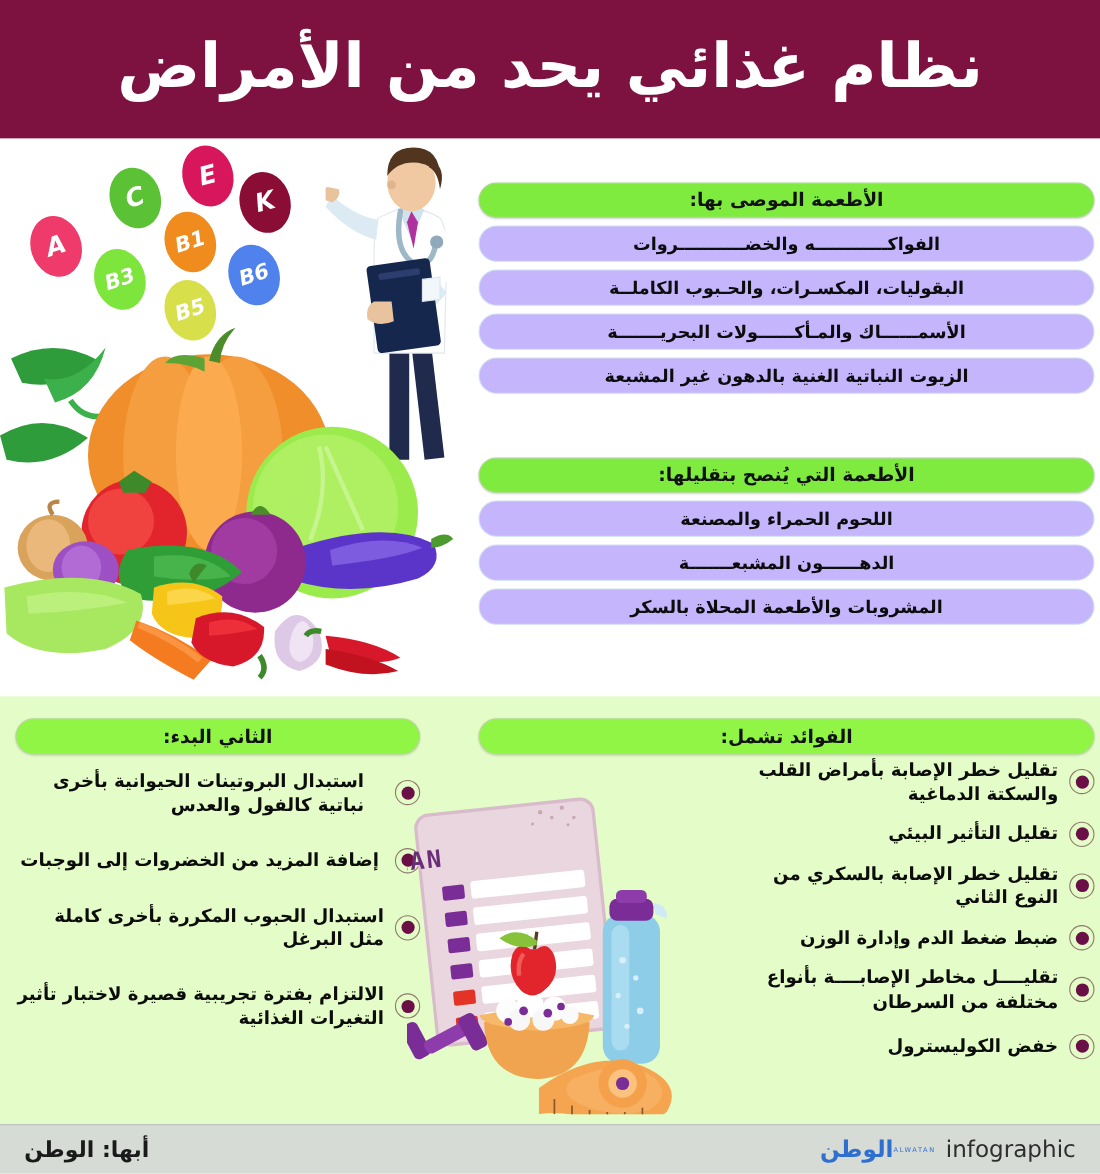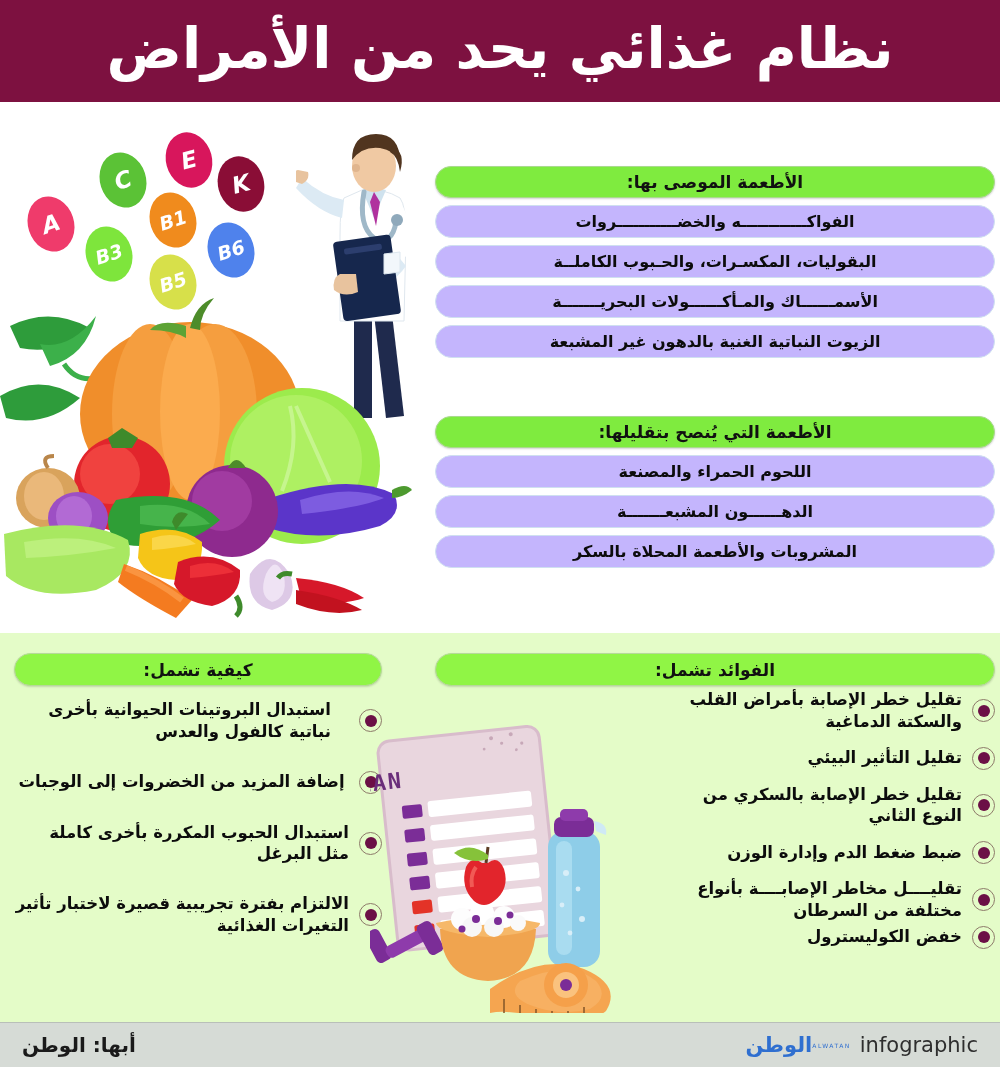--- a/index.html
+++ b/index.html
@@ -5,21 +5,21 @@
   * { box-sizing: border-box; margin: 0; padding: 0; }
   html, body {
     width: 1000px; height: 1067px;
     font-family: "DejaVu Sans", "Liberation Sans", sans-serif;
     background: #ffffff; overflow: hidden;
   }
   #page { position: relative; width: 1000px; height: 1067px; background:#fff; }
 
   
   .header {
-    position: absolute; left: 0; top: 0; width: 1000px; height: 102px;
+    position: absolute; left: 0; top: 0; width: 1000px; height: 126px;
     background: #7d1140; display: flex; align-items: center; justify-content: center;
   }
   .header h1 {
     color: #ffffff; font-size: 56px; font-weight: bold; letter-spacing: 0px;
     line-height: 1; white-space: nowrap; transform: translateY(-2px);
   }
 
   
   .top-area {
     position: absolute; left: 0; top: 126px; width: 1000px; height: 507px;
@@ -255,21 +255,21 @@
           <div class="row">
             <span>المشروبات والأطعمة المحلاة بالسكر</span>
           </div>
         </div>
     </div>
   </div>
 
   <div class="bottom-area">
 
     <div class="bhead" style="left:14px; top:20px; width:368px;">
-      <span>كيفية تشمل:</span>
+      <span>الثاني البدء:</span>
     </div>
     <div class="bullet-list" id="how-list" style="left:14px; top:66px; width:368px;">
         <div class="bullet-item" style="margin-bottom: 28px; gap: 28px;">
           <div class="bullet-dot">
             <i></i>
           </div>
           <div class="bullet-text" style="flex: 1 1 0%;">استبدال البروتينات الحيوانية بأخرى نباتية كالفول والعدس</div>
         </div>
         <div class="bullet-item" style="margin-bottom: 28px;">
           <div class="bullet-dot">
@@ -312,21 +312,21 @@
             <i></i>
           </div>
           <div class="bullet-text" style="flex: 1 1 0%;">تقليل خطر الإصابة بالسكري من النوع الثاني</div>
         </div>
         <div class="bullet-item" style="margin-bottom: 14px;">
           <div class="bullet-dot">
             <i></i>
           </div>
           <div class="bullet-text" style="flex: 1 1 0%;">ضبط ضغط الدم وإدارة الوزن</div>
         </div>
-        <div class="bullet-item" style="margin-bottom: 4px;">
+        <div class="bullet-item" style="margin-bottom: 18px;">
           <div class="bullet-dot">
             <i></i>
           </div>
           <div class="bullet-text" style="flex: 1 1 0%;">تقليــــل مخاطر الإصابــــة بأنواع مختلفة من السرطان</div>
         </div>
         <div class="bullet-item" style="margin-bottom: 14px;">
           <div class="bullet-dot">
             <i></i>
           </div>
           <div class="bullet-text" style="flex: 1 1 0%;">خفض الكوليسترول</div>

